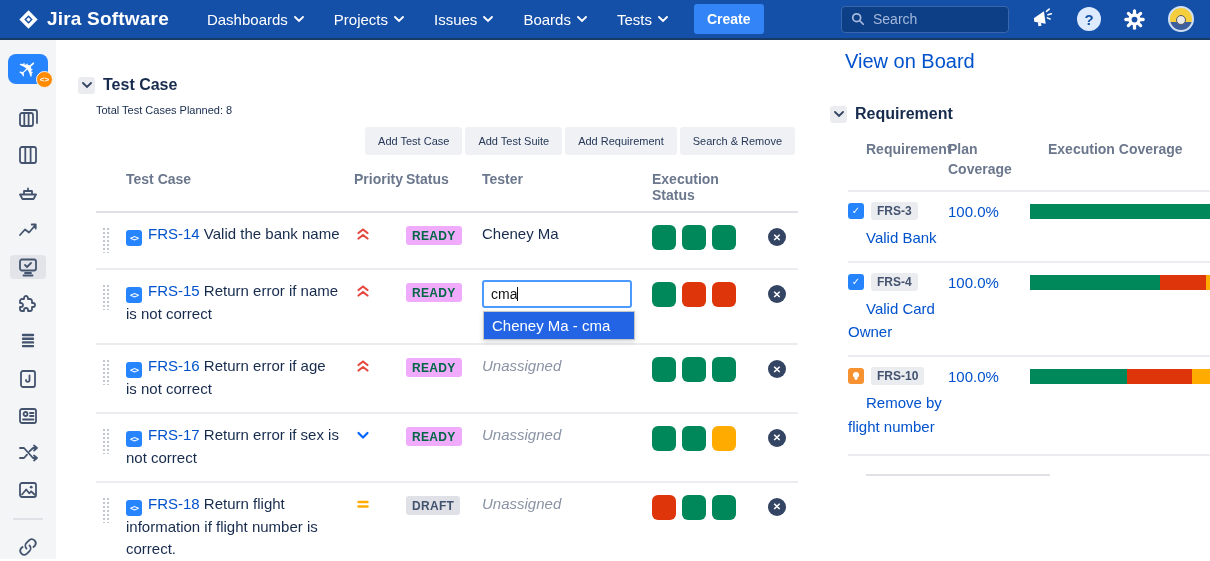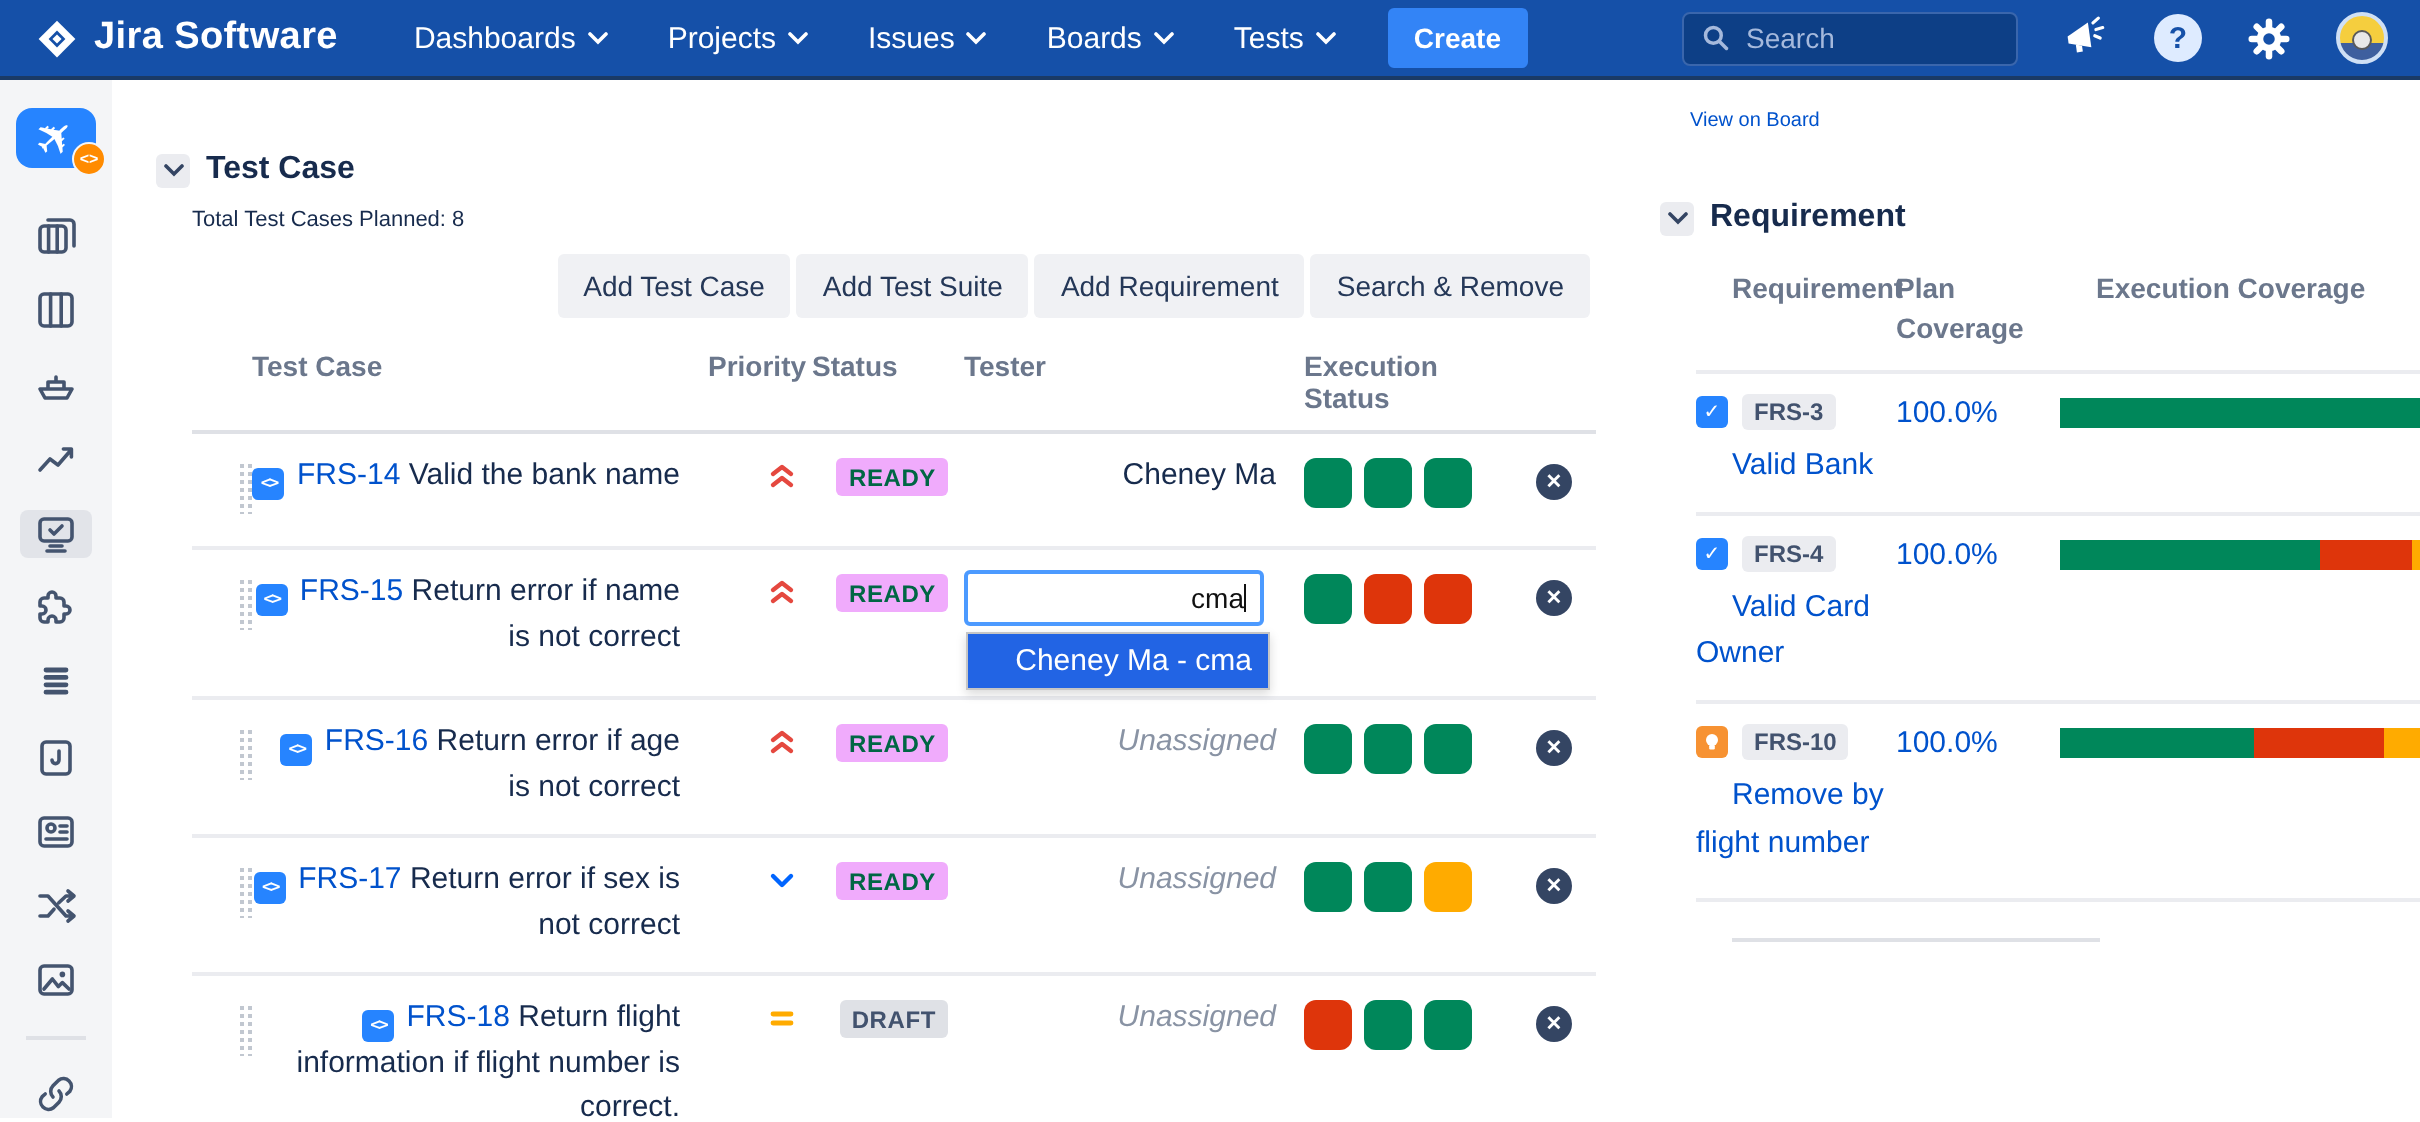--- a/index.html
+++ b/index.html
@@ -47,30 +47,30 @@
   .s-divider { width:30px; height:0; border-top:2px solid #DFE1E6; margin:2px 0; }
 
   
   .main { width:764px; flex-shrink:0; padding:36px 0 0 22px; }
   .sec-head { display:flex; align-items:center; gap:8px; }
   .chev-box { width:17px; height:17px; background:#EBECF0; border-radius:3px;
     display:flex; align-items:center; justify-content:center; cursor:pointer; }
   .sec-head h2 { font-size:16px; font-weight:700; color:#172B4D; }
   .total { margin:10px 0 0 18px; font-size:11px; color:#172B4D; }
   .btn-row { display:flex; justify-content:flex-end; gap:3px; margin:11px 25px 0 0; }
-  .btn-row button { background:#F0F1F4; border:none; color:#253858; font-size:14px;
+  .btn-row button { background:#F0F1F4; border:none; color:#253858; font-size:11px;
     padding:8px 13px; border-radius:3px; font-family:inherit; cursor:pointer; }
 
   .tc-table { margin:16px 0 0 18px; width:702px; font-size:15px; }
   .trow, .thead { display:grid; grid-template-columns:30px 214px 58px 76px 164px 118px 42px; }
   .thead { color:#6B778C; font-size:14px; font-weight:700; padding-bottom:8px;
     border-bottom:2px solid #DFE1E6; }
   .thead .h-pri { padding-left:14px; } .thead .h-status { padding-left:8px; }
   .thead .h-tester { padding-left:8px; } .thead .h-exec { padding-left:14px; }
-  .trow { border-bottom:2px solid #EBECF0; padding:10px 0 12px; align-items:start;text-align:right; }
+  .trow { border-bottom:2px solid #EBECF0; padding:10px 0 12px; align-items:start; }
   .grip { width:7px; height:26px; margin:4px 0 0 6px; display:inline-block;
     background-image:radial-gradient(#C1C7D0 1.1px, transparent 1.1px);
     background-size:4px 4px; cursor:grab; }
   .c-title { line-height:1.45; }
   .tc-icon { display:inline-flex; width:16px; height:16px; background:#2684FF; color:#fff;
     border-radius:3px; font-size:8.5px; font-weight:700; align-items:center;
     justify-content:center; vertical-align:-2px; margin-right:6px;
     font-family:"DejaVu Sans Mono", monospace; letter-spacing:-1px; }
   .key { color:#0052CC; text-decoration:none; cursor:pointer; }
   .summary { color:#172B4D; }
@@ -94,21 +94,21 @@
   .sq { width:24px; height:25px; border-radius:6px; cursor:pointer; }
   .sq[data-color="green"] { background:#00875A; }
   .sq[data-color="red"]   { background:#DE350B; }
   .sq[data-color="amber"] { background:#FFAB00; }
   .rm { width:18px; height:18px; border-radius:50%; background:#344563; color:#fff;
     font-size:10px; font-weight:700; display:flex; align-items:center; justify-content:center;
     cursor:pointer; margin:5px 0 0 12px; }
 
   
   .right { flex:1; padding:10px 0 0 10px; position:relative; }
-  .vob { color:#0052CC; font-size:10px; text-decoration:none; cursor:pointer; margin-left:15px; display:inline-block; }
+  .vob { color:#0052CC; font-size:20px; text-decoration:none; cursor:pointer; margin-left:15px; display:inline-block; }
   .right .sec-head { margin-top:32px; }
   .req-table { margin:16px 0 0 18px; }
   .req-head { display:grid; grid-template-columns:100px 82px 1fr; color:#6B778C;
     font-size:14px; font-weight:700; padding-bottom:10px; line-height:1.45; }
   .req-head .rh1, .req-head .rh3 { padding-left:18px; }
   .req-row { display:grid; grid-template-columns:100px 82px 1fr; border-top:2px solid #EBECF0;
     padding:10px 0 12px; align-items:start; font-size:15px; }
   .req-id { display:flex; align-items:center; gap:7px; }
   .req-type { width:16px; height:16px; border-radius:3px; color:#fff; font-size:10px;
     display:flex; align-items:center; justify-content:center; flex-shrink:0; }

